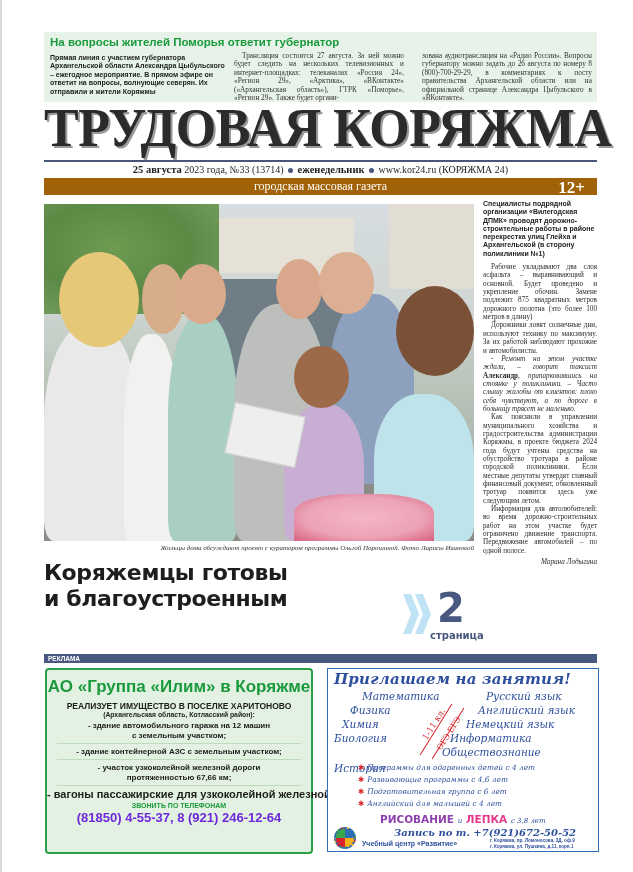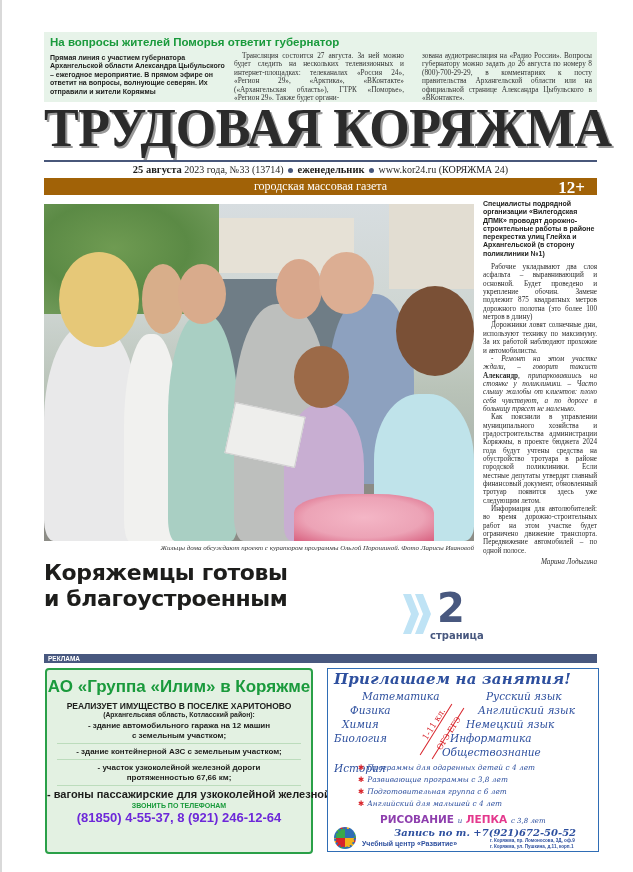--- a/index.html
+++ b/index.html
@@ -241,21 +241,21 @@
   <div class="subj" style="left:158px;top:21px;">Русский язык</div>
   <div class="subj" style="left:150px;top:35px;">Английский язык</div>
   <div class="subj" style="left:138px;top:49px;">Немецкий язык</div>
   <div class="subj" style="left:122px;top:63px;">Информатика</div>
   <div class="subj" style="left:114px;top:77px;">Обществознание</div>
   <div class="slash" style="left:78px;top:60px;"></div>
   <div class="slash" style="left:90px;top:64px;"></div>
   <div class="stamp">1-11 кл.</div>
   <div class="stamp2" style="left:102px;top:60px;">ОГЭ ЕГЭ</div>
   <div class="prog" style="top:94px;"><span class="st">✱</span><span>Программы для одаренных детей с 4 лет</span></div>
-  <div class="prog" style="top:106px;"><span class="st">✱</span><span>Развивающие программы с 3,8 лет</span></div>
+  <div class="prog" style="top:106px;"><span class="st">✱</span><span>Развивающие программы с 4,6 лет</span></div>
   <div class="prog" style="top:118px;"><span class="st">✱</span><span>Подготовительная группа с 6 лет</span></div>
   <div class="prog" style="top:130px;"><span class="st">✱</span><span>Английский для малышей с 4 лет</span></div>
   <div class="draw">
     <span style="color:#8e3fae;">РИСОВАНИЕ</span>
     <small>и</small>
     <span style="color:#e4398d;">ЛЕПКА</span>
     <small>с 3,8 лет</small>
   </div>
   <div class="phone">Запись по т. +7(921)672-50-52</div>
   <div class="logo"></div>

